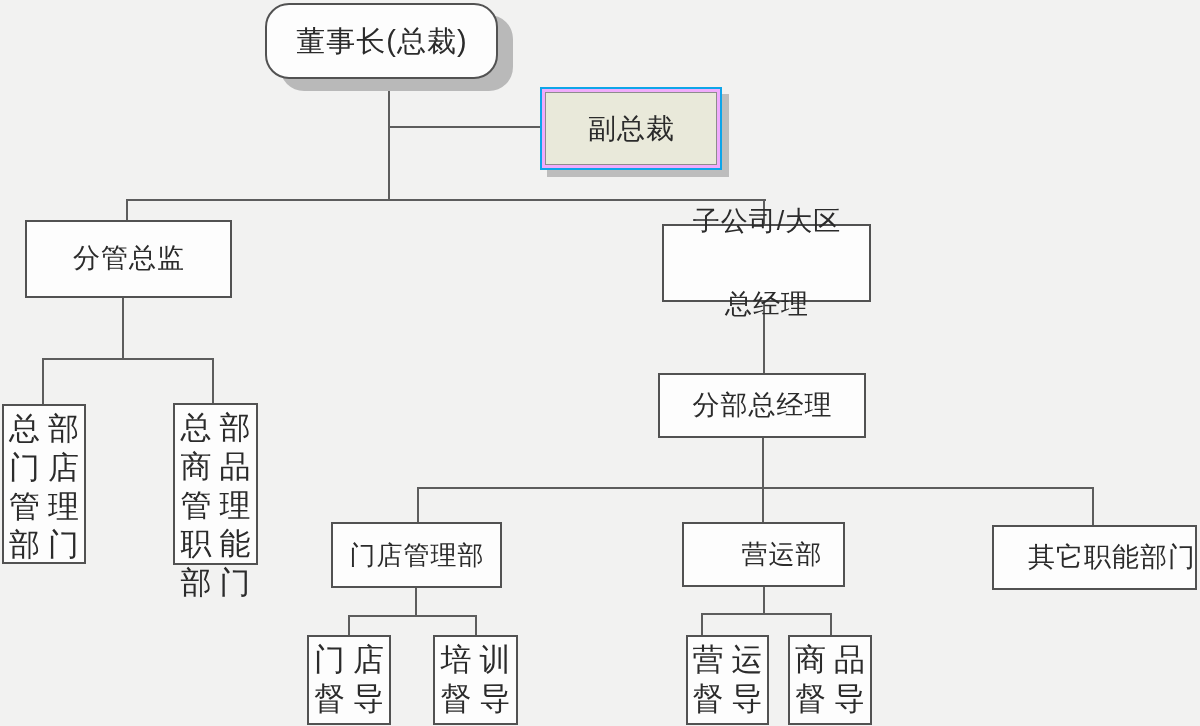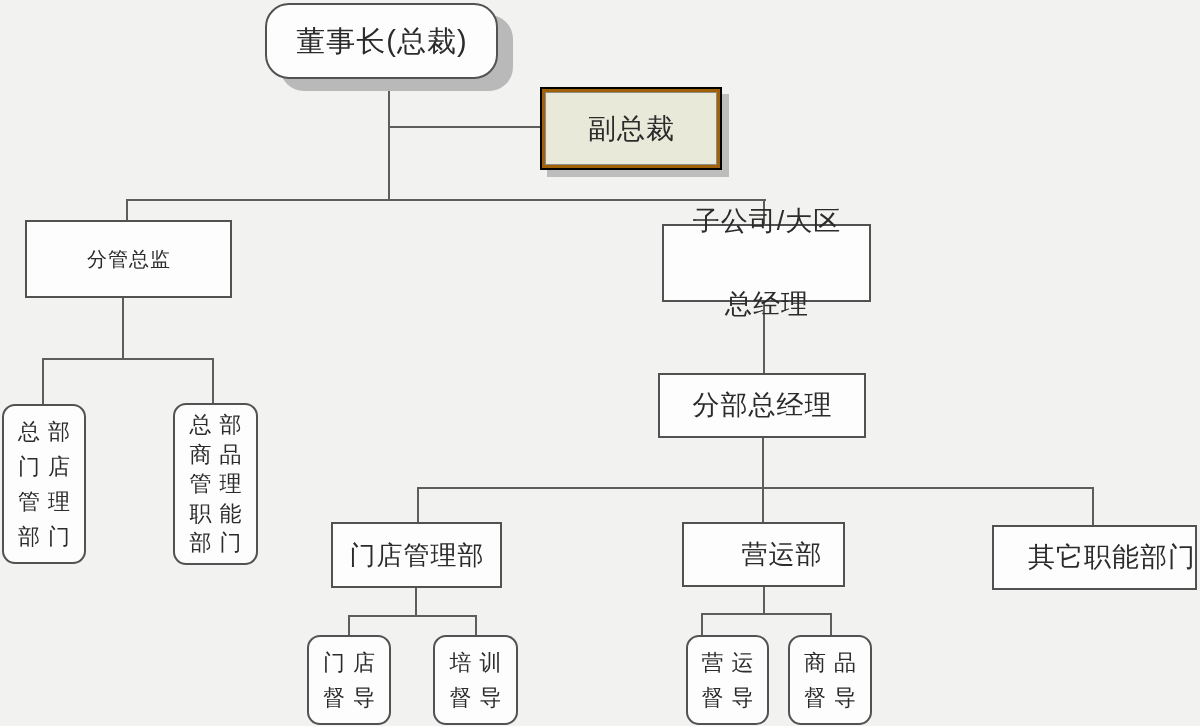--- a/index.html
+++ b/index.html
@@ -19,40 +19,40 @@
     background:#fdfdfd; border:2px solid #525252;
     display:flex; align-items:center; justify-content:center;
     text-align:center; line-height:1.25;
   }
   .chairman {
     left:265px; top:3px; width:233px; height:76px;
     font-size:29px; box-shadow:15px 12px 0 #b9b9b9;border-radius:24px;
   }
   .vp-outer {
     position:absolute; left:540px; top:87px; width:182px; height:83px;
-    box-sizing:border-box; border:2px solid #000000; background:#a16207;
+    box-sizing:border-box; border:2px solid #0ea5e9; background:#f0abfc;
     padding:3px; box-shadow:7px 7px 0 #bdbdbd;
   }
   .vp-inner {
     box-sizing:border-box; width:100%; height:100%;
     border:1px solid #8d8d8d; background:#e9e9da;
     display:flex; align-items:center; justify-content:center;
     font-size:28px;
   }
-  .director   { left:25px;  top:220px; width:207px; height:78px; font-size:20px; }
+  .director   { left:25px;  top:220px; width:207px; height:78px; font-size:27px; }
   .subsid     { left:662px; top:224px; width:209px; height:78px; font-size:27px;
                 flex-direction:column; justify-content:center;gap:48px; }
   .subsid .row { line-height:35px; }
   .branchgm   { left:658px; top:373px; width:208px; height:65px; font-size:27px; }
   .storedept  { left:331px; top:522px; width:171px; height:66px; font-size:26px; }
   .opsdept    { left:682px; top:522px; width:163px; height:65px; font-size:26px;padding-left:36px; }
   .otherdept  { left:992px; top:525px; width:205px; height:65px; font-size:27px;justify-content:flex-end; }
   .vcol {
     flex-direction:column; justify-content:space-evenly;
-    font-size:22px; padding:4px 0;border-radius:13px;
+    font-size:31px; padding:4px 0;
   }
   .hqstore    { left:2px;   top:404px; width:84px; height:160px; }
   .hqmerch    { left:173px; top:403px; width:85px; height:162px; }
   .sup        { width:84px; height:90px; top:635px; }
   .sup1 { left:307px; } .sup2 { left:433px; width:85px; }
   .sup3 { left:660px; width:83px;margin-left:26px; } .sup4 { left:788px; }
   
   .sp1 { letter-spacing:1px;  margin-right:-1px; }
   .sp8 { letter-spacing:8px;  margin-right:-8px; }
 </style>

